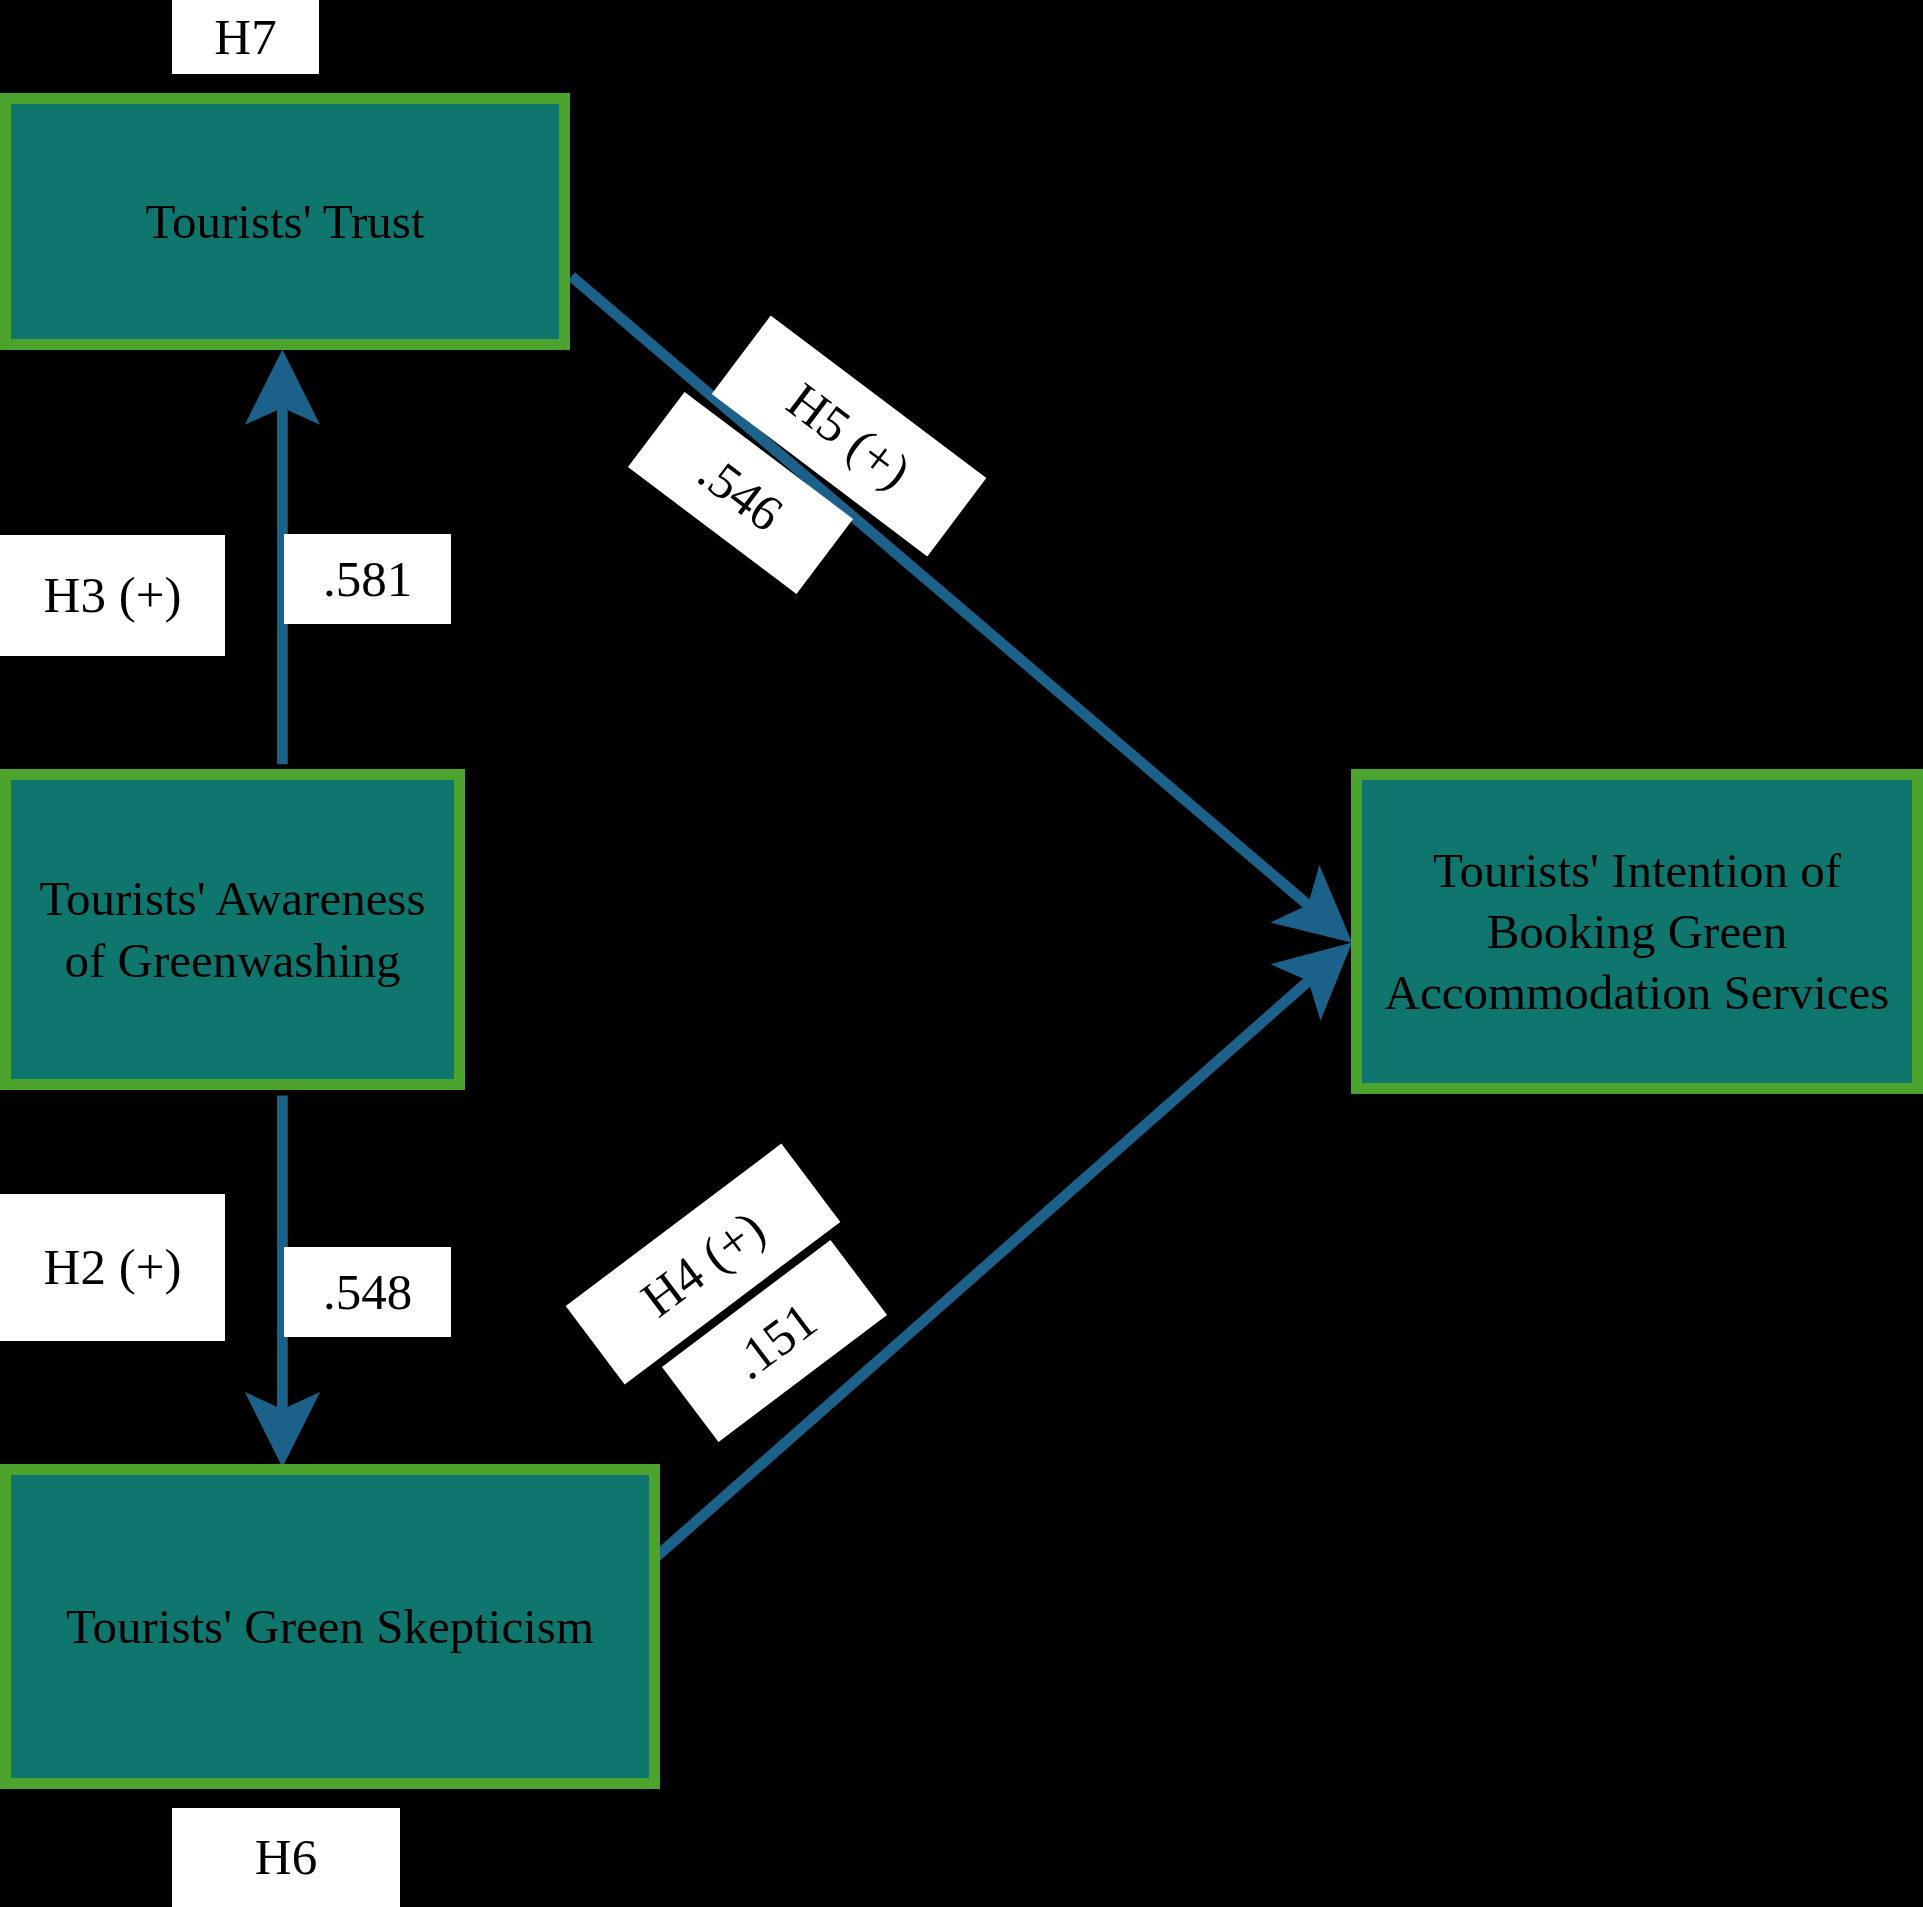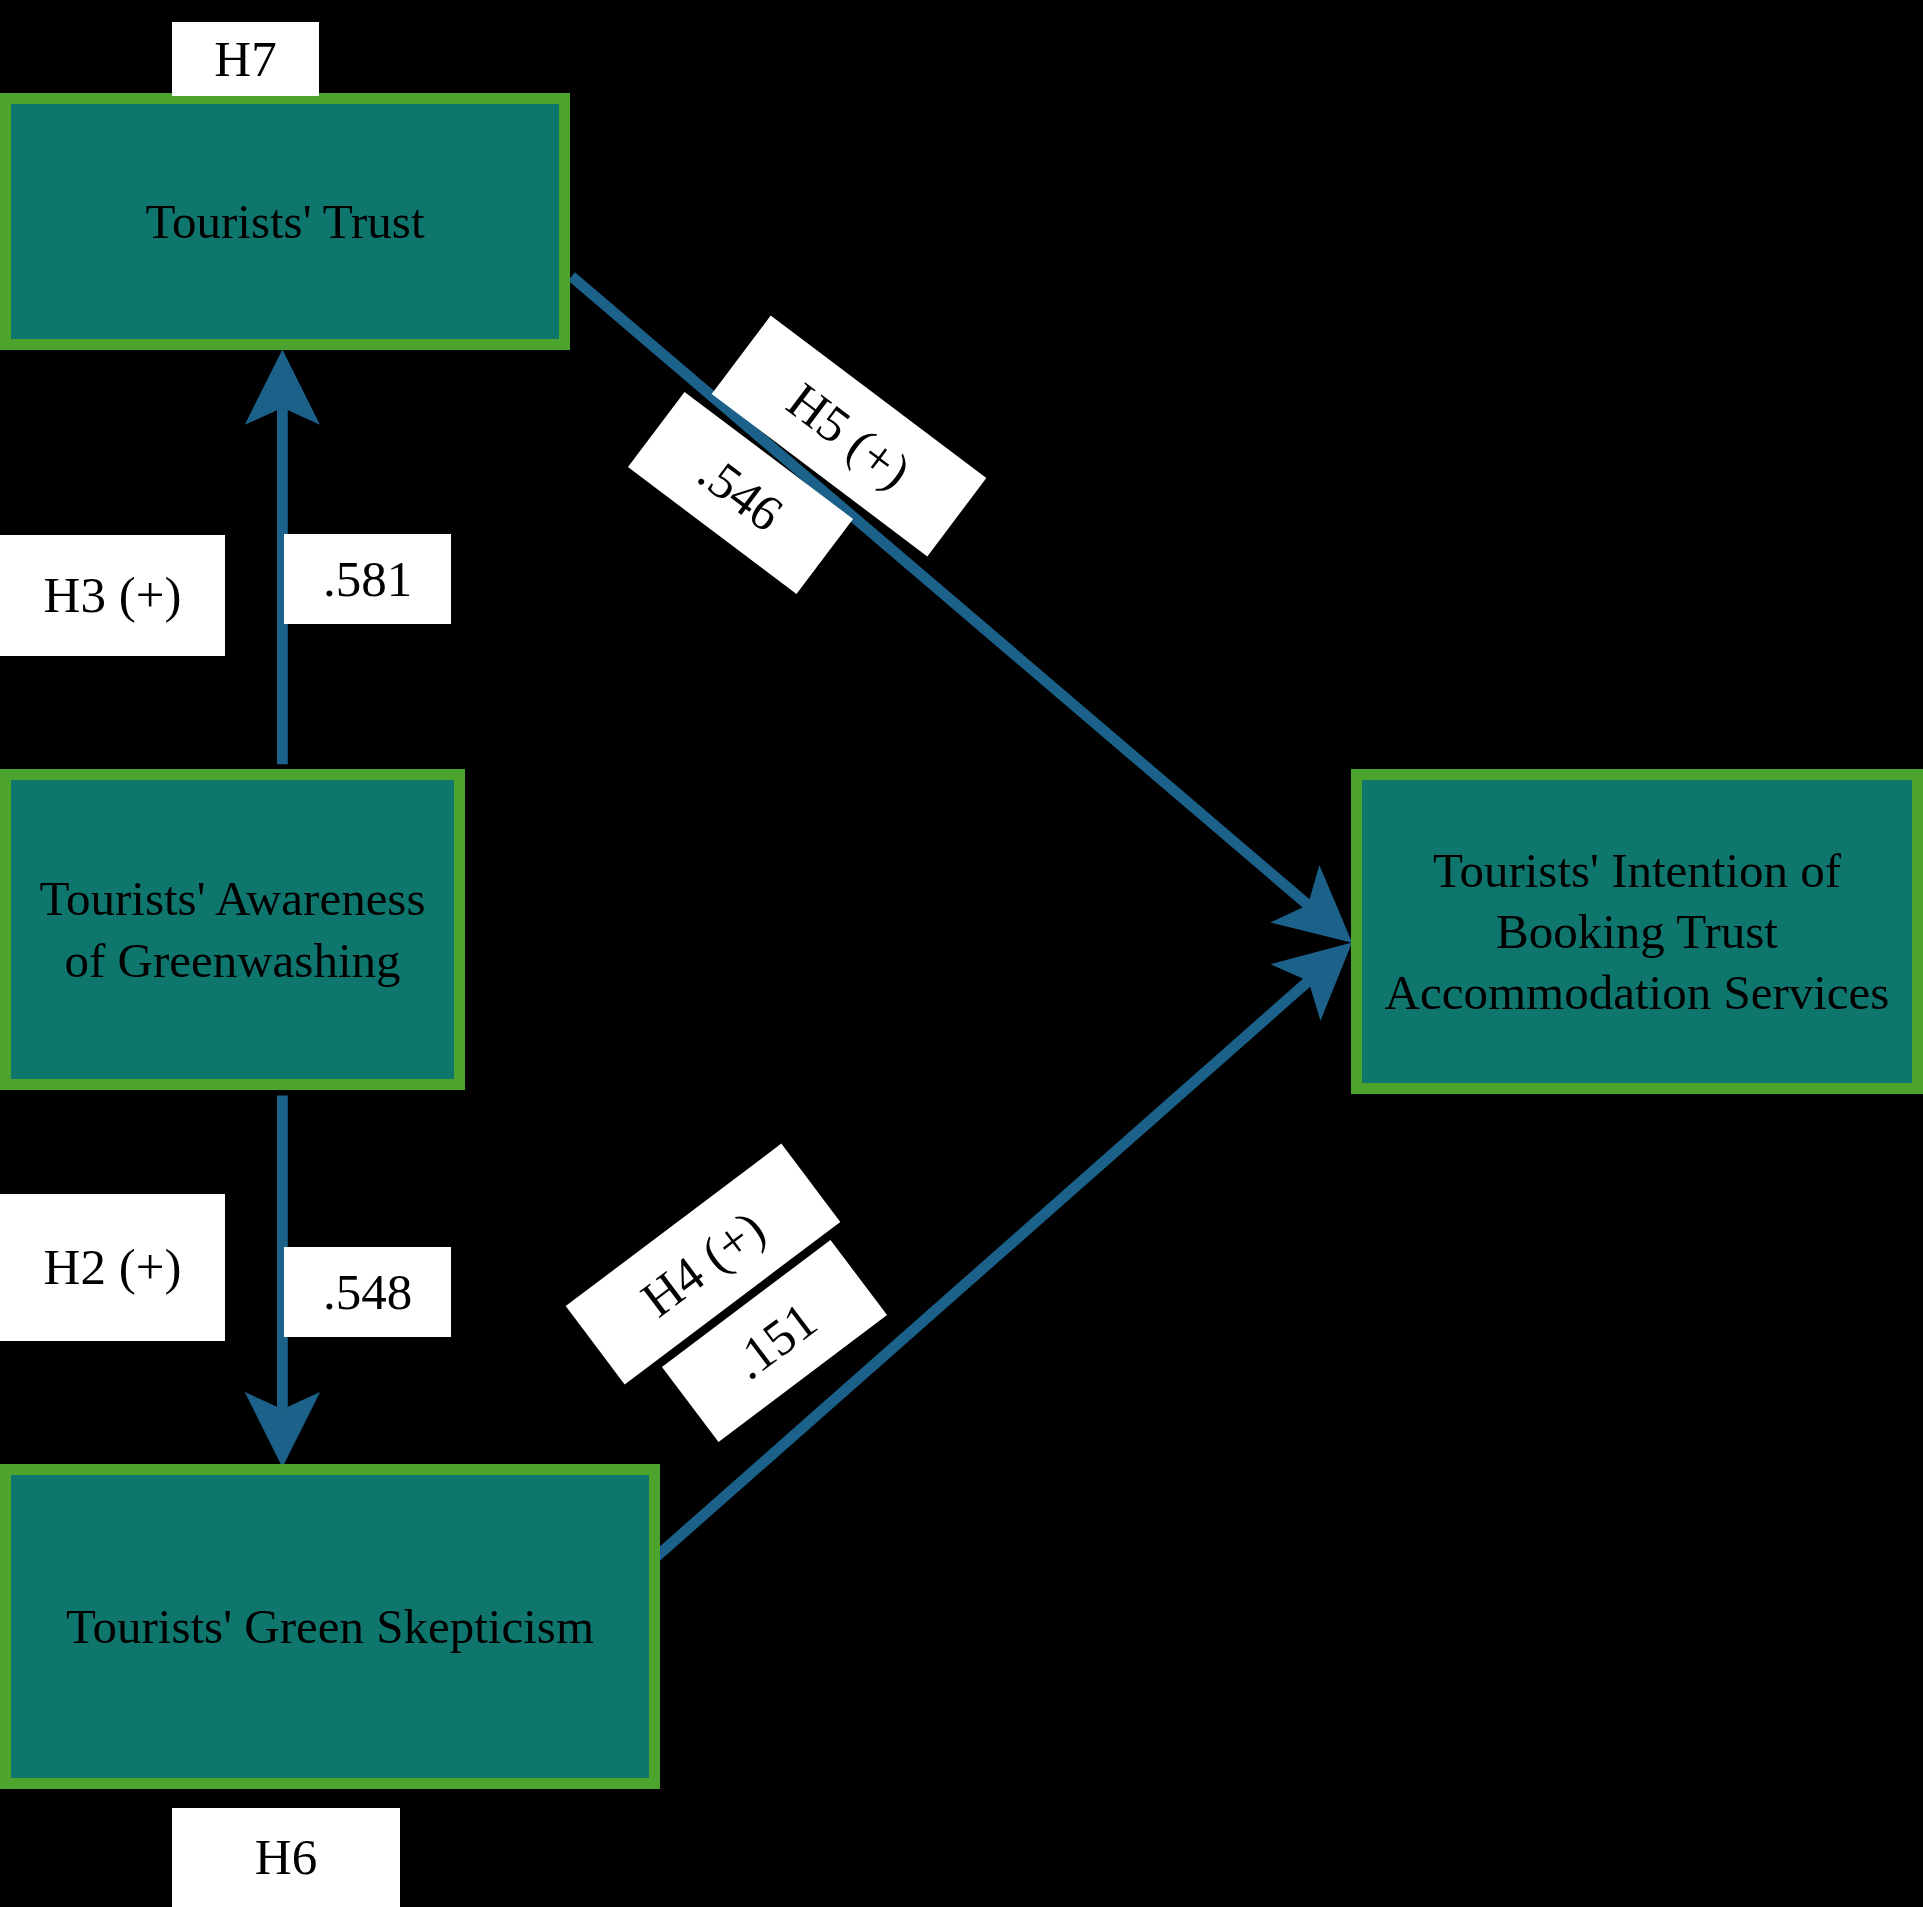--- a/index.html
+++ b/index.html
@@ -17,21 +17,21 @@
     position:absolute;background:#ffffff;color:#000;display:flex;
     align-items:center;justify-content:center;text-align:center;
     box-sizing:border-box;line-height:1.1;white-space:nowrap;
   }
   .rot{transform-origin:50% 50%;}
   #svg-layer{position:absolute;left:0;top:0;width:1923px;height:1907px;}
   .n1{left:0px;  top:93px;   width:570px; height:257px; font-size:49px;}
   .n2{left:0px;  top:769px;  width:465px; height:321px; font-size:49px;}
   .n3{left:0px;  top:1464px; width:660px; height:325px; font-size:49px;}
   .n4{left:1351px;top:769px; width:572px; height:325px; font-size:49px;}
-  .t-h7 {left:172px; top:0px;    width:147px; height:74px;  font-size:51px;margin-top:22px;}
+  .t-h7 {left:172px; top:0px;    width:147px; height:74px;  font-size:51px;}
   .t-h3 {left:0px;   top:535px;  width:225px; height:121px; font-size:51px;}
   .t-581{left:284px; top:534px;  width:167px; height:90px;  font-size:51px;}
   .t-h2 {left:0px;   top:1194px; width:225px; height:147px; font-size:51px;}
   .t-548{left:284px; top:1247px; width:167px; height:90px;  font-size:51px;}
   .t-h6 {left:172px; top:1808px; width:228px; height:99px; font-size:51px;}
   .t-h5 {left:714px; top:387px;  width:270px; height:98px; font-size:51px;
          transform:rotate(37deg);}
   .t-546{left:635px; top:446px;  width:211px; height:94px;  font-size:51px;
          transform:rotate(37deg);}
   .t-h4 {left:568px; top:1215px; width:270px; height:98px; font-size:51px;
@@ -66,21 +66,21 @@
 
   <div class="node n2">
     <span>Tourists' Awareness of Greenwashing</span>
   </div>
 
   <div class="node n3">
     <span>Tourists' Green Skepticism</span>
   </div>
 
   <div class="node n4">
-    <span>Tourists' Intention of Booking Trust Accommodation Services</span>
+    <span>Tourists' Intention of Booking Green Accommodation Services</span>
   </div>
 
   <div class="tag t-h7">
     <span>H7</span>
   </div>
 
   <div class="tag t-h3">
     <span>H3 (+)</span>
   </div>
 

